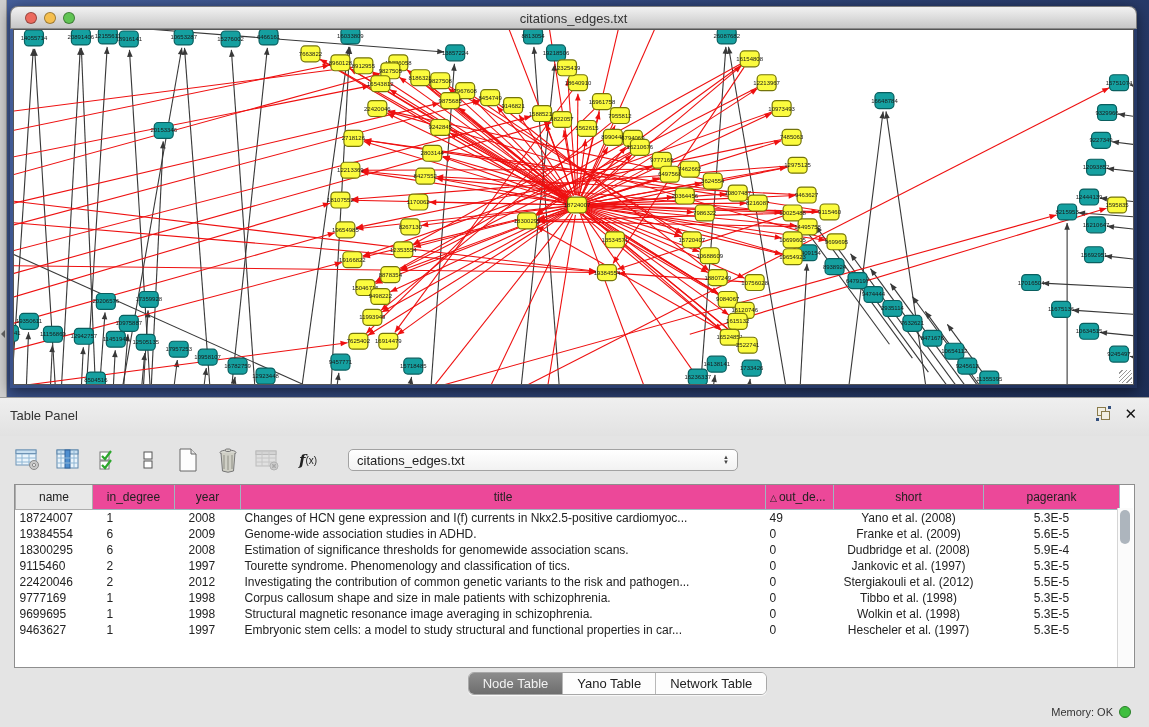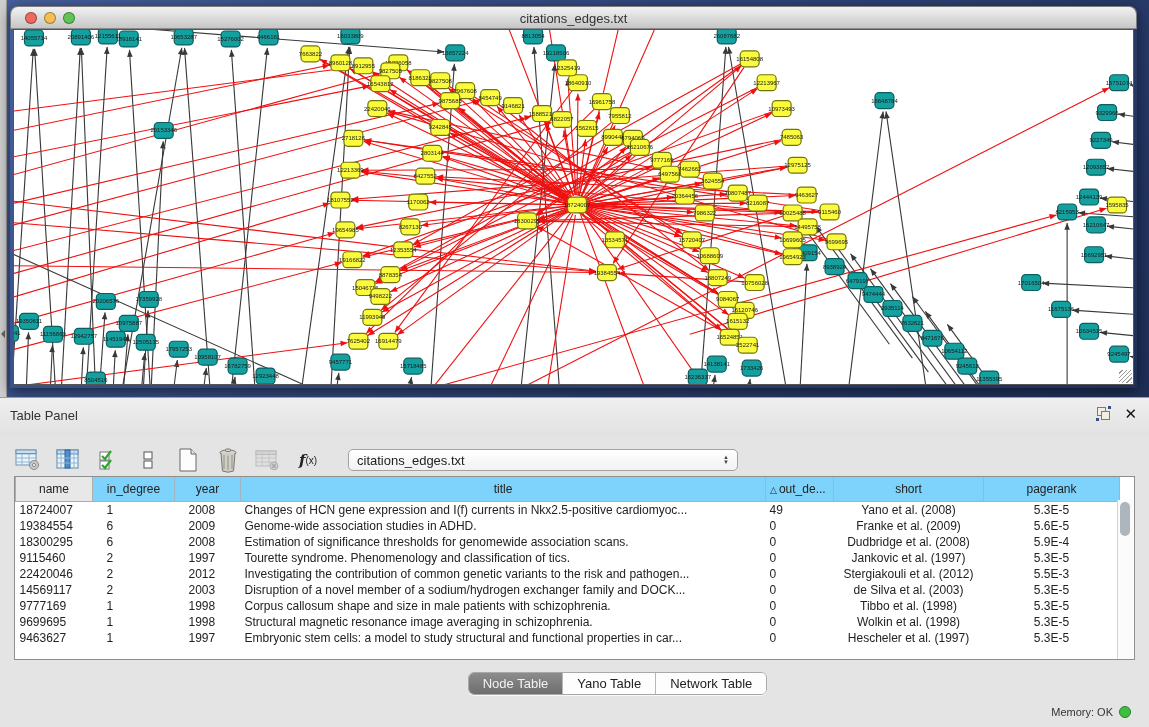--- a/index.html
+++ b/index.html
@@ -39,24 +39,24 @@
   #toolbar{position:absolute;left:14px;top:44px;width:1121px;height:36px;display:flex;align-items:center;gap:12px;}
   .tbtn{width:28px;height:28px;display:flex;align-items:center;justify-content:center;}
   .fx{font-size:10px;color:#222;white-space:nowrap;}
   .fx i{font-family:"DejaVu Serif","Liberation Serif",serif;font-size:15px;font-weight:bold;}
   #net-select{margin-left:14px;width:390px;height:22px;background:linear-gradient(#FFFFFF,#F2F2F2);
      border:1px solid #A2A2A2;border-radius:5px;display:flex;align-items:center;
      padding:0 8px;box-sizing:border-box;font-size:13px;color:#222;}
   #net-select .spacer{flex:1}
   #net-select .updn{display:flex;flex-direction:column;font-size:6px;line-height:5px;color:#444;}
   
-  #tablebox{position:absolute;left:14px;top:78px;width:1121px;height:184px;background:#FFF;
+  #tablebox{position:absolute;left:14px;top:86px;width:1121px;height:184px;background:#FFF;
             border:1px solid #8E8E8E;box-sizing:border-box;overflow:hidden;}
   table{border-collapse:collapse;table-layout:fixed;width:1104px;font-size:12px;color:#222;}
-  th{height:22px;background:#7dd3fc;border:1px solid #9FB6C0;border-top:none;font-weight:normal;
+  th{height:22px;background:#ec4899;border:1px solid #9FB6C0;border-top:none;font-weight:normal;
      font-size:12px;color:#222;text-align:center;overflow:hidden;white-space:nowrap;}
   th.first{background:#E8E8E8;border-color:#ADADAD;}
   td{height:16px;padding:0 4px;overflow:hidden;white-space:nowrap;border:none;}
   td.l{text-align:left}td.c{text-align:center}
   td.pad{padding-left:14px}
   tr.datarow td{font-size:12px;}
   .sort-tri{font-size:9px;margin-right:2px;}
   #vscroll{position:absolute;right:1px;top:23px;width:15px;height:159px;background:#FBFBFB;border-left:1px solid #D5D5D5;}
   #vthumb{position:absolute;left:2px;top:2px;width:10px;height:34px;background:#ADB5BD;border-radius:6px;}
   
@@ -885,30 +885,21 @@
             <td class="c">Jankovic et al. (1997)</td>
             <td class="c">5.3E-5</td>
           </tr>
           <tr class="datarow">
             <td class="l">22420046</td>
             <td class="l pad">2</td>
             <td class="l pad">2012</td>
             <td class="l">Investigating the contribution of common genetic variants to the risk and pathogen...</td>
             <td class="l">0</td>
             <td class="c">Stergiakouli et al. (2012)</td>
-            <td class="c">5.5E-3</td>
-          </tr>
-          <tr class="datarow">
-            <td class="l">14569117</td>
-            <td class="l pad">2</td>
-            <td class="l pad">2003</td>
-            <td class="l">Disruption of a novel member of a sodium/hydrogen exchanger family and DOCK...</td>
-            <td class="l">0</td>
-            <td class="c">de Silva et al. (2003)</td>
-            <td class="c">5.3E-5</td>
+            <td class="c">5.5E-5</td>
           </tr>
           <tr class="datarow">
             <td class="l">9777169</td>
             <td class="l pad">1</td>
             <td class="l pad">1998</td>
             <td class="l">Corpus callosum shape and size in male patients with schizophrenia.</td>
             <td class="l">0</td>
             <td class="c">Tibbo et al. (1998)</td>
             <td class="c">5.3E-5</td>
           </tr>

